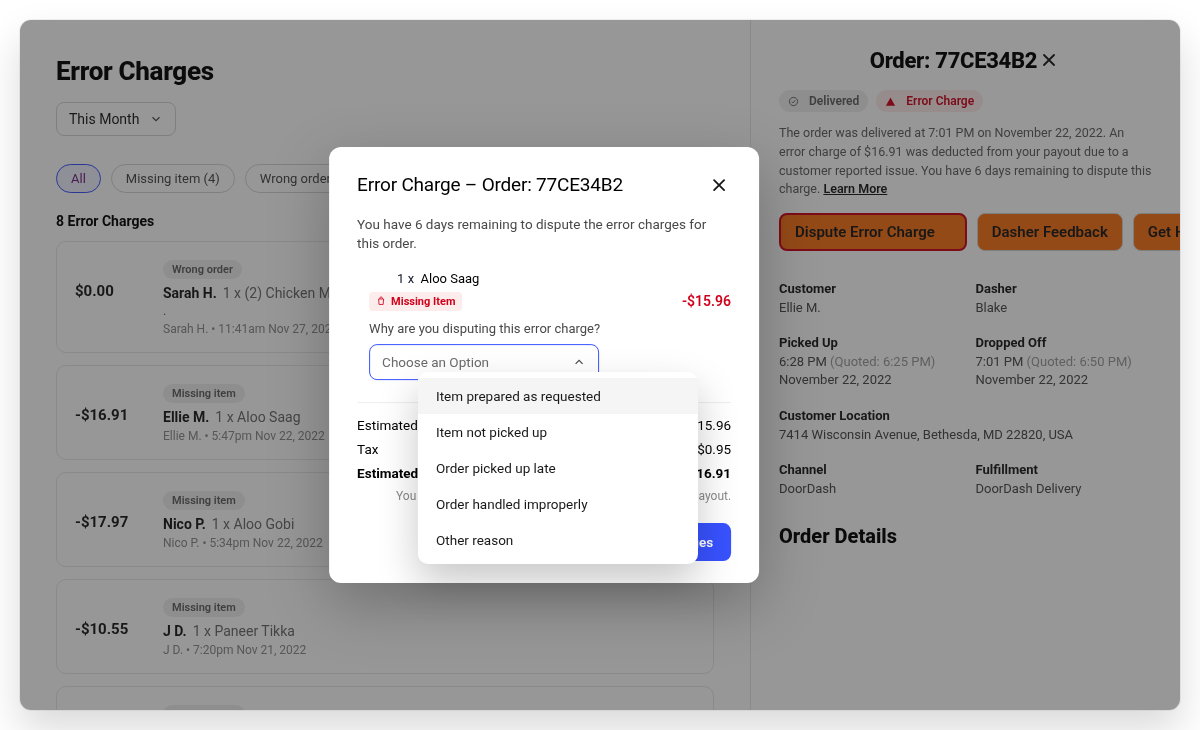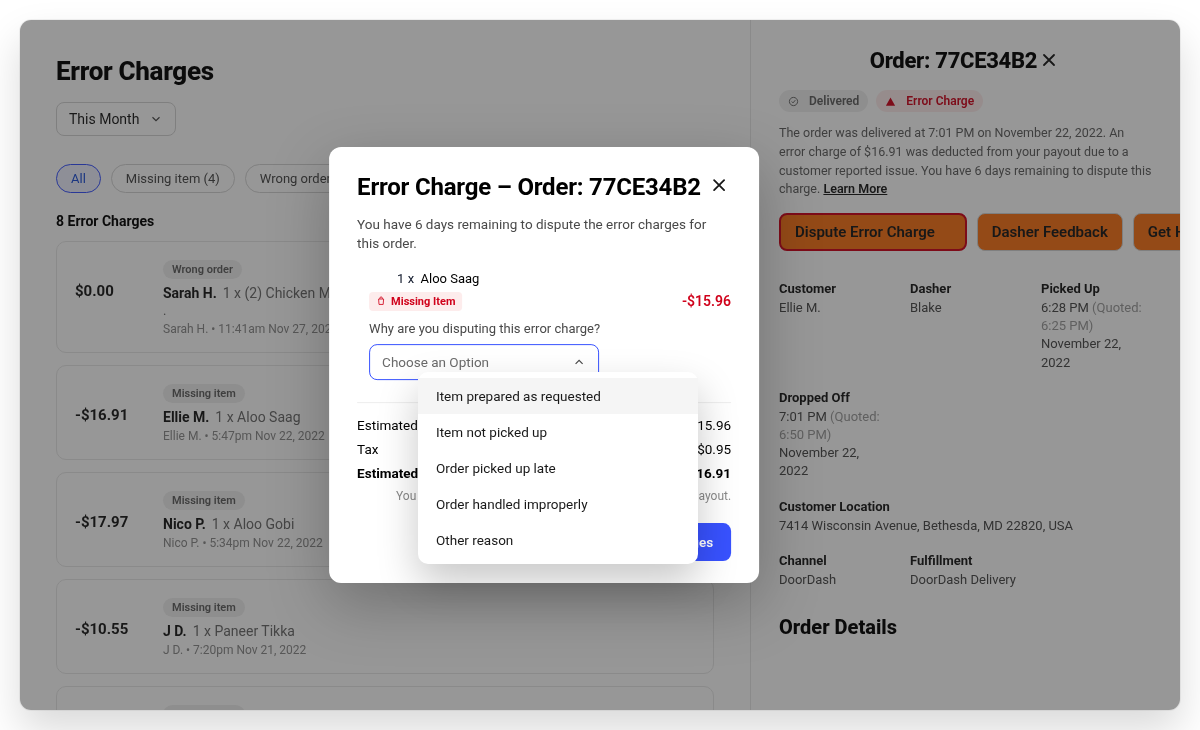--- a/index.html
+++ b/index.html
@@ -9,21 +9,21 @@
 .left-panel { flex: 1; padding: 36px 36px 0 36px; overflow: hidden; }
 .right-panel { width: 430px; border-left: 1px solid #e7e7e7; padding: 28px 28px 0 28px; overflow: hidden; position: relative; }
 .overlay { position: absolute; inset: 0; background: rgba(25,25,25,0.45); z-index: 5; }
 
 h1.page-title { font-size: 26px; font-weight: 800; letter-spacing: -0.3px; margin-bottom: 16px; }
 .month-select { display: inline-flex; align-items: center; gap: 10px; border: 1px solid #d4d4d4; border-radius: 8px; padding: 8px 12px; font-size: 14px; color: #191919; margin-bottom: 28px; cursor: pointer; }
 .month-select svg { width: 14px; height: 14px; }
 
 .filter-row { display: flex; gap: 10px; margin-bottom: 20px; }
 .pill { display: inline-flex; align-items: center; border: 1px solid #d4d4d4; border-radius: 999px; padding: 6px 14px; font-size: 13px; color: #494949; cursor: pointer; background: #fff; }
-.pill.active { border-color: #3852ff; color: #1d4ed8; background: #eef1ff; border-width: 1.5px; }
+.pill.active { border-color: #3852ff; color: #701a75; background: #eef1ff; border-width: 1.5px; }
 
 .count-label { font-size: 14px; font-weight: 700; margin-bottom: 12px; }
 
 .charge-card { border: 1px solid #e7e7e7; border-radius: 10px; padding: 16px 18px; margin-bottom: 12px; display: flex; gap: 18px; }
 .charge-amount { width: 70px; font-size: 15px; font-weight: 700; color: #191919; padding-top: 24px; }
 .charge-body { flex: 1; min-width: 0; }
 .tag { display: inline-block; font-size: 11px; font-weight: 600; color: #5f5f5f; background: #efefef; border-radius: 999px; padding: 3px 9px; margin-bottom: 6px; }
 .charge-row1 { font-size: 14px; color: #191919; margin-bottom: 2px; white-space: nowrap; overflow: hidden; text-overflow: ellipsis; }
 .charge-row1 b { font-weight: 700; margin-right: 6px; }
 .charge-desc { color: #6b6b6b; }
@@ -43,21 +43,21 @@
 
 .rp-desc { font-size: 12.5px; color: #5f5f5f; line-height: 1.5; margin-bottom: 14px; }
 .rp-desc a { color: #191919; text-decoration: underline; font-weight: 600; }
 
 .rp-actions { display: flex; gap: 10px; margin-bottom: 30px; }
 .rp-btn { flex-shrink: 0; border: 1px solid #d4d4d4; background: #f97316; border-radius: 8px; padding: 9px 14px; font-size: 15px; font-weight: 600; color: #191919; cursor: pointer; }
 .rp-btn.dispute { border: 2px solid #d0021b; color: #191919; padding: 8px 30px 8px 14px; }
 
 .section-hdr { display: flex; justify-content: space-between; align-items: center; font-size: 20px; font-weight: 800; margin-bottom: 18px; }
 .section-hdr svg { width: 14px; height: 14px; }
-.detail-grid { display: grid; grid-template-columns: 1fr 1fr 1fr; gap: 18px 20px; margin-bottom: 26px; }
+.detail-grid { display: grid; grid-template-columns: 1fr 1fr; gap: 18px 20px; margin-bottom: 26px; }
 .detail-label { font-size: 13px; font-weight: 700; color: #191919; margin-bottom: 3px; }
 .detail-value { font-size: 13px; color: #494949; line-height: 1.4; }
 .detail-value .quoted { color: #9a9a9a; }
 .detail-full { grid-column: 1 / -1; }
 
 
 .popover {
   position: absolute;
   z-index: 30;
   left: 398px;
@@ -67,21 +67,21 @@
   border-radius: 10px;
   box-shadow: 0 18px 40px rgba(0,0,0,0.22);
   padding: 6px 0;
 }
 .popover .opt { padding: 10px 18px; font-size: 13.5px; color: #191919; cursor: pointer; }
 .popover .opt.hovered { background: #f5f5f5; }
 
 
 .modal { position: absolute; z-index: 20; left: 50%; top: 50%; transform: translate(-63%, -50%); width: 430px; background: #fff; border-radius: 12px; box-shadow: 0 20px 60px rgba(0,0,0,0.25); padding: 26px 28px 22px; }
 .modal-head { display: flex; justify-content: space-between; align-items: flex-start; margin-bottom: 14px; }
-.modal-title { font-size: 24px; font-weight: 700; letter-spacing: -0.2px; }
+.modal-title { font-size: 19px; font-weight: 400; letter-spacing: -0.2px; }
 .modal-sub { font-size: 13.5px; color: #494949; margin-bottom: 18px; line-height: 1.4; }
 
 .item-line { font-size: 13px; margin-bottom: 6px; }
 .item-line .qty { color: #0f172a; margin-left: 40px; }
 .item-badge-row { display: flex; justify-content: space-between; align-items: center; margin-bottom: 10px; padding-left: 12px; }
 .missing-badge { display: inline-flex; align-items: center; gap: 5px; font-size: 11px; font-weight: 700; color: #d0021b; background: #fdecec; border-radius: 4px; padding: 3px 7px; }
 .missing-badge svg { width: 10px; height: 10px; }
 .neg-amount { font-size: 14px; font-weight: 600; color: #d0021b; }
 
 .question { font-size: 13px; color: #494949; margin-bottom: 8px; padding-left: 12px; }

